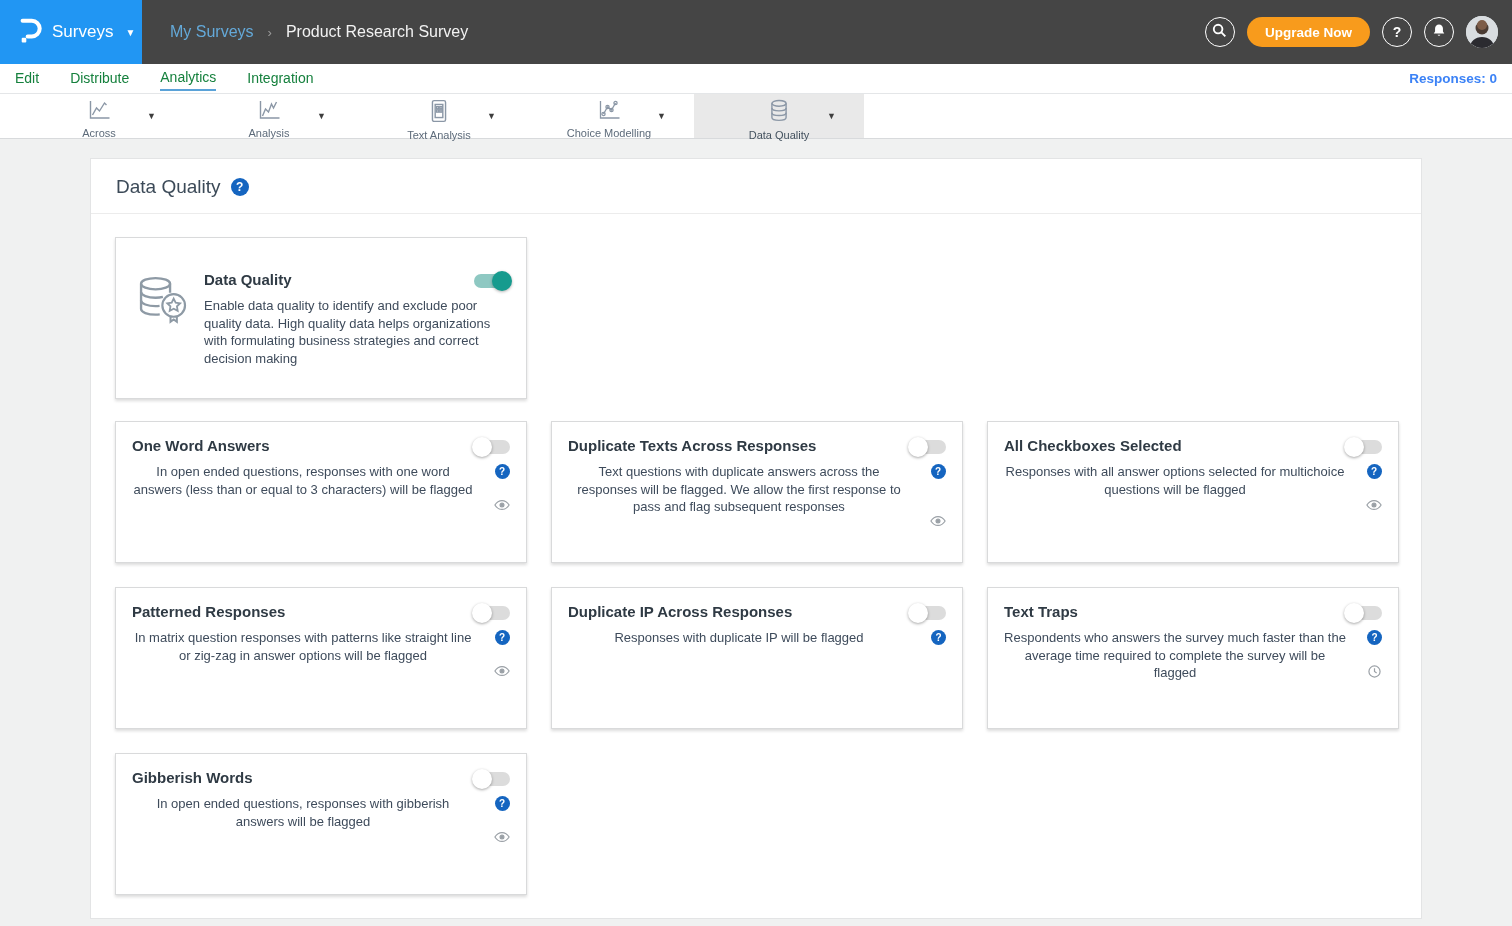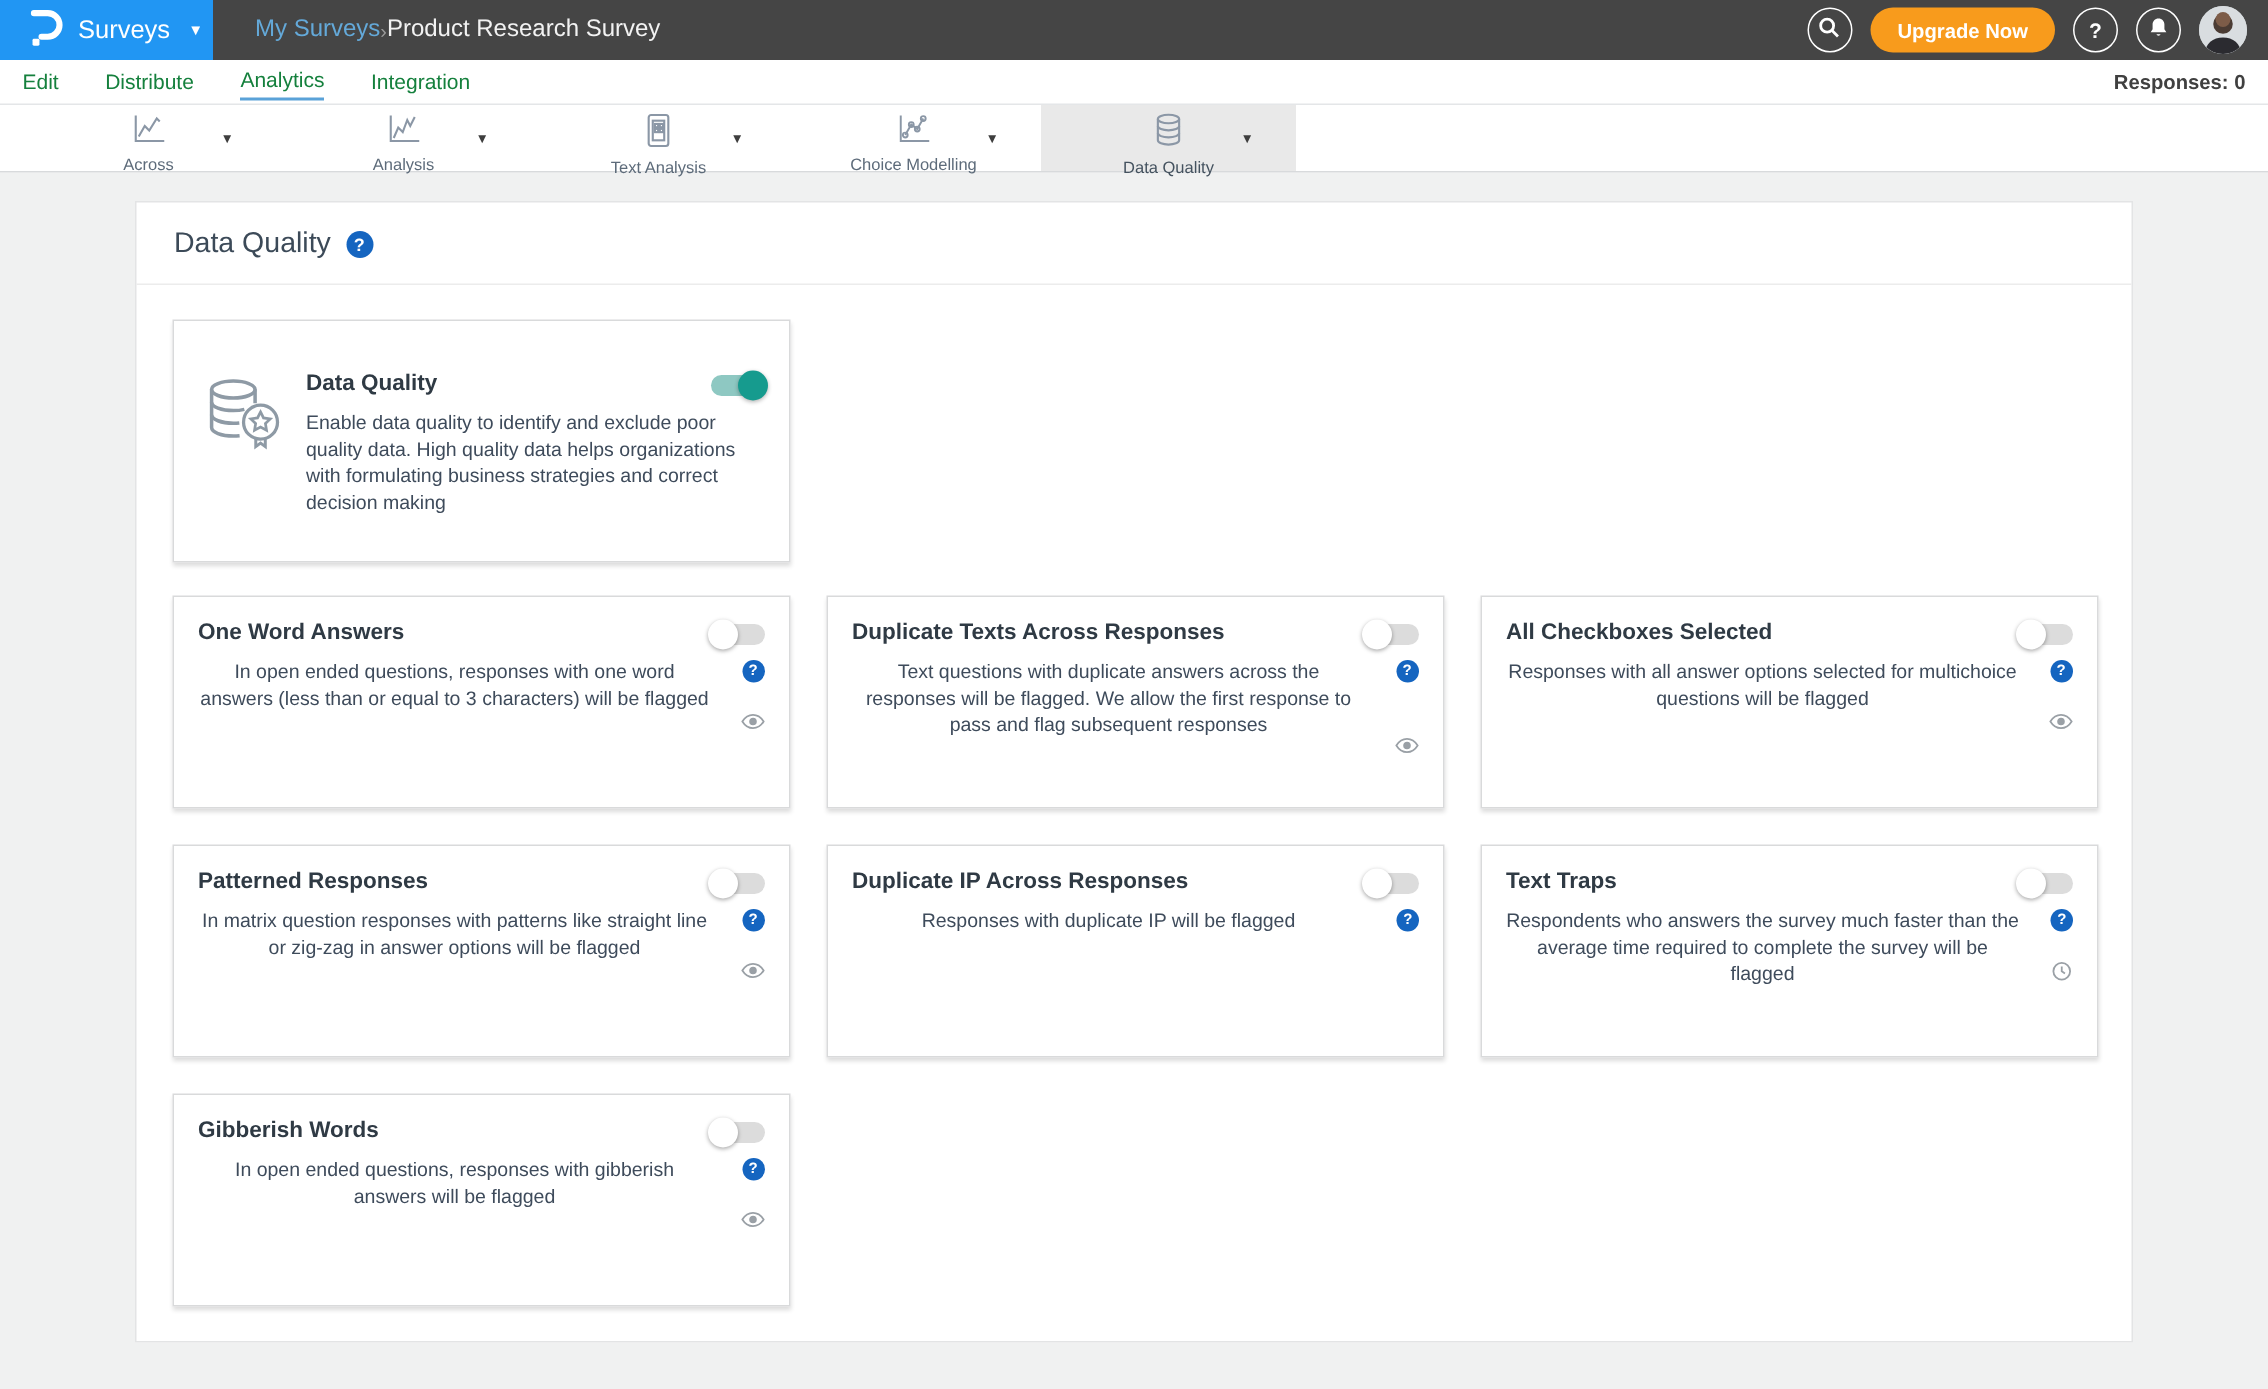--- a/index.html
+++ b/index.html
@@ -1,37 +1,37 @@
 <!DOCTYPE html>
 <html><head>
 <meta charset="utf-8">
 <style>
   * { margin:0; padding:0; box-sizing:border-box; }
   html,body { width:1512px; height:926px; overflow:hidden; }
   body { font-family:"Liberation Sans", sans-serif; background:#f0f1f1; color:#37424e; }
 
   
-  .topbar { display:flex; align-items:stretch; height:40px; background:#454545; }
+  .topbar { display:flex; align-items:stretch; height:64px; background:#454545; }
   .brand { display:flex; align-items:center; gap:10px; width:142px; background:#2196f3; padding:0 14px 0 18px; cursor:pointer; }
   .brand-name { color:#fff; font-size:17px; }
   .brand-caret { color:#fff; font-size:10px; margin-left:2px; }
-  .crumbs { display:flex; align-items:center; padding-left:28px; font-size:16px; }
+  .crumbs { display:flex; align-items:center; gap:14px; padding-left:28px; font-size:16px; }
   .crumb-parent { color:#64a9d9; cursor:pointer; }
   .crumb-sep { color:#9a9a9a; font-size:13px; }
   .crumb-current { color:#f2f2f2; }
   .topbar-right { margin-left:auto; display:flex; align-items:center; gap:12px; padding-right:14px; }
   .circle-btn { width:30px; height:30px; border:1.6px solid #fff; border-radius:50%; display:flex; align-items:center; justify-content:center; color:#fff; font-size:14px; font-weight:bold; cursor:pointer; background:transparent; }
   .upgrade-btn { background:#f89b1c; color:#fff; font-weight:bold; font-size:13.5px; border:none; border-radius:15px; height:30px; padding:0 18px; cursor:pointer; }
   .avatar { width:32px; height:32px; border-radius:50%; overflow:hidden; background:#cfd6da; cursor:pointer; }
 
   
   .navrow { display:flex; align-items:center; height:30px; background:#fff; border-bottom:1px solid #e4e6e8; padding:0 15px; }
   .nav-tab { font-size:14px; font-weight:normal; color:#15803d; margin-right:31px; padding:3px 0 4px; cursor:pointer; }
   .nav-tab.active { border-bottom:2px solid #5aa2d8; }
-  .responses { margin-left:auto; font-size:13.5px; font-weight:bold; color:#404040; }
+  .responses { margin-left:auto; font-size:13.5px; font-weight:bold; color:#3b82f6; }
 
   
   .toolbar { display:flex; height:45px; background:#fff; border-bottom:1px solid #d8dadc; padding-left:14px; }
   .tool-item { position:relative; width:170px; display:flex; flex-direction:column; align-items:center; justify-content:flex-start; padding-top:5px; cursor:pointer; }
   .tool-item.active { background:#e9e9e9; }
   .tool-item svg { stroke:#8b97a6; }
   .tool-label { font-size:11px; color:#5d6b7a; margin-top:2px; }
   .tool-item.active .tool-label { color:#44525f; }
   .tool-caret { position:absolute; right:28px; top:17px; font-size:9px; color:#3e3e3e; }
 

